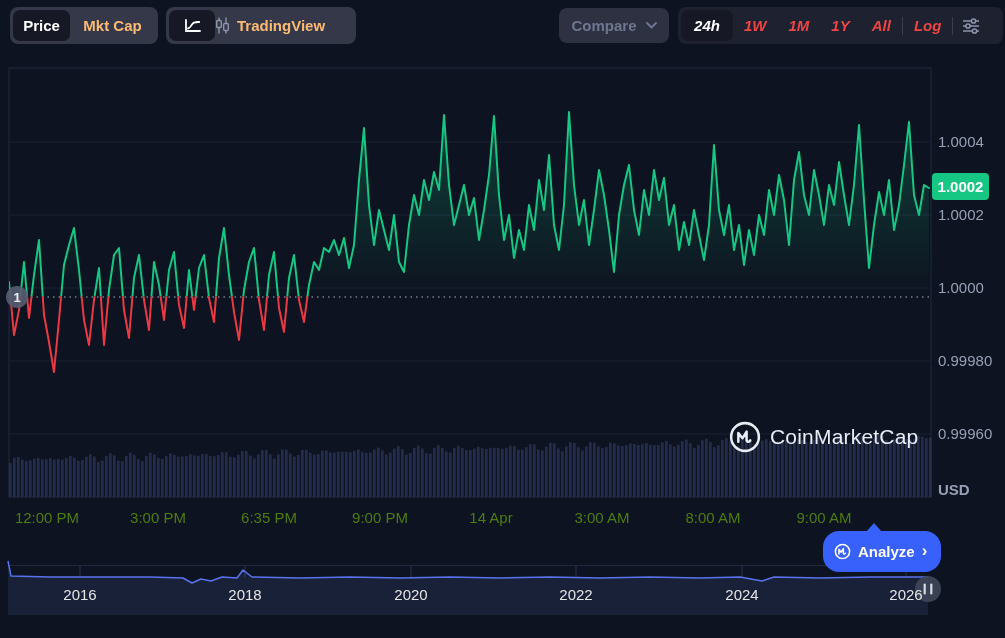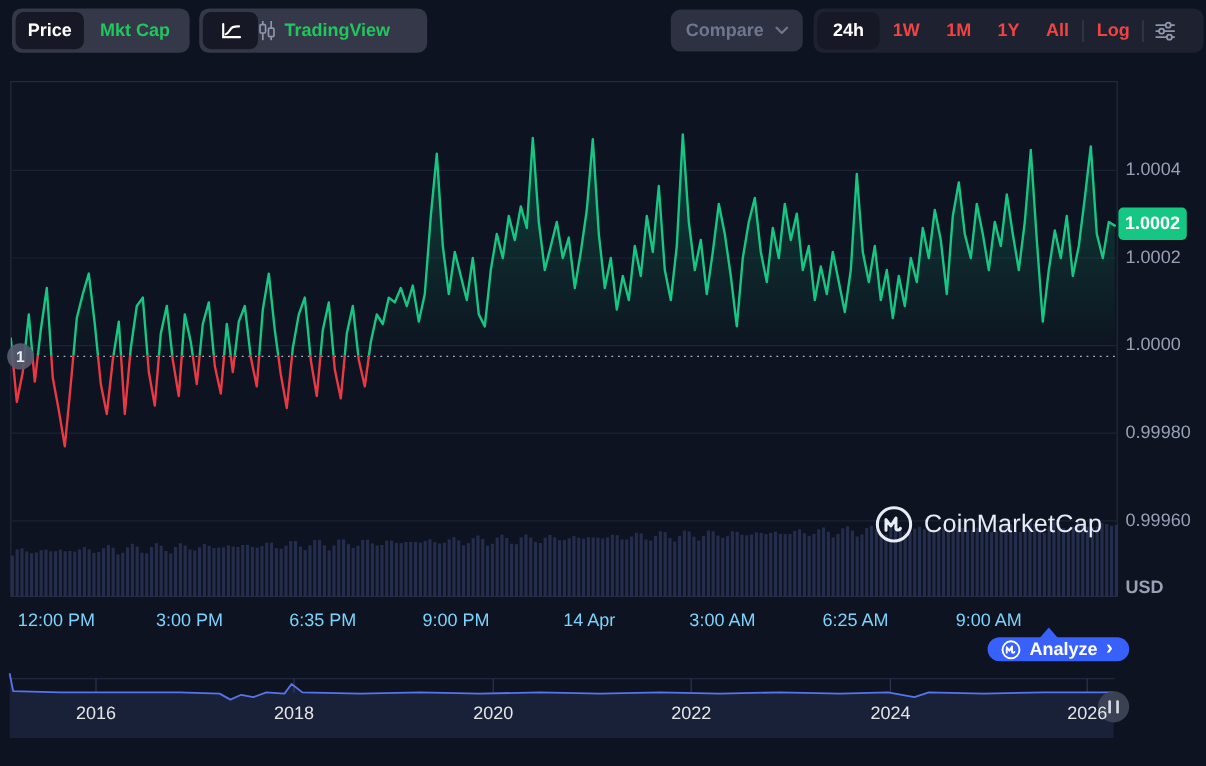--- a/index.html
+++ b/index.html
@@ -9,54 +9,54 @@
     background:#0d1320;
     font-family:"Liberation Sans", sans-serif;
     -webkit-font-smoothing:antialiased;
     color:#e8ecf4;
   }
   svg.canvas { position:absolute; inset:0; }
 
   
   .pill-group{ position:absolute; display:flex; align-items:center; background:#343848; border-radius:8px; padding:3px; }
   .chip{ display:flex; align-items:center; justify-content:center; background:#161925; border-radius:7px; color:#fff; font-weight:bold; font-size:15px; cursor:pointer;text-align:center; }
-  .ghost-label{ color:#22c55e; font-weight:600; font-size:15px; cursor:pointer; display:flex; align-items:center; }
+  .ghost-label{ color:#fdba74; font-weight:600; font-size:15px; cursor:pointer; display:flex; align-items:center; }
 
   #group-price{ left:10px; top:7px; height:37px; width:148px; }
   #chip-price{ width:57px; height:31px; }
   #btn-mktcap{ flex:1; justify-content:center; }
 
   #group-charttype{ left:166px; top:7px; height:37px; width:190px; }
   #chip-linechart{ width:46px; height:31px; }
   #btn-tradingview{ flex:1; gap:7px; }
 
   #btn-compare{ position:absolute; left:559px; top:8px; width:110px; height:35px; border-radius:8px; background:#2d3142; display:flex; align-items:center; justify-content:center; gap:9px; color:#6e7790; font-size:15px; font-weight:600; cursor:pointer; }
 
-  #group-range{ left:678px; top:7px; height:37px; width:325px; background:#1e2230; padding:3px 6px 3px 3px; }
+  #group-range{ left:678px; top:7px; height:37px; width:325px; background:#1e2230; padding:3px 6px 3px 3px;font-style:italic; }
   #chip-24h{ width:52px; height:31px; }
   .range-item{ padding:0 11px; color:#ef4444; font-weight:bold; font-size:15px; cursor:pointer; }
   .vsep{ width:1px; height:18px; background:#3a4054; }
   #btn-settings{ padding:0 8px; cursor:pointer; display:flex; align-items:center; }
 
   
   .ylabel{ position:absolute; left:938px; width:62px; height:18px; font-size:15px; color:#97a0b5; line-height:18px; }
-  .xlabel{ position:absolute; top:509px; font-size:15px; color:#7dd3fc; transform:translateX(-50%); white-space:nowrap; }
+  .xlabel{ position:absolute; top:509px; font-size:15px; color:#4d7c0f; transform:translateX(-50%); white-space:nowrap; }
   .yearlabel{ position:absolute; top:586px; font-size:15px; color:#e5e5e5; transform:translateX(-50%); }
   #unit-label{ font-weight:600; }
 
   
   #price-badge{ position:absolute; left:932px; top:173px; width:57px; height:27px; background:#16c784; border-radius:4px; color:#fff; font-size:15px; font-weight:bold; display:flex; align-items:center; justify-content:center; }
   #baseline-badge{ position:absolute; left:6px; top:286px; width:22px; height:22px; border-radius:50%; background:rgba(86,92,112,0.92); color:#e9edf5; font-size:13px; font-weight:bold; display:flex; align-items:center; justify-content:center; }
 
   
   #watermark{ position:absolute; left:729px; top:421px; display:flex; align-items:center; gap:9px; color:#e8ecf4; }
   #watermark .wm-text{ font-size:21px; font-weight:400; letter-spacing:0.2px; }
 
   
-  #analyze-btn{ position:absolute; left:823px; top:531px; height:20px; padding:0 14px 0 11px; background:#3861fb; border:none; border-radius:16px; display:flex; align-items:center; gap:7px; color:#fff; font-family:"Liberation Sans",sans-serif; font-size:15px; font-weight:bold; cursor:pointer; }
+  #analyze-btn{ position:absolute; left:823px; top:531px; height:41px; padding:0 14px 0 11px; background:#3861fb; border:none; border-radius:16px; display:flex; align-items:center; gap:7px; color:#fff; font-family:"Liberation Sans",sans-serif; font-size:15px; font-weight:bold; cursor:pointer; }
   #analyze-tail{ position:absolute; left:866px; top:523px; width:0; height:0; border-left:8px solid transparent; border-right:8px solid transparent; border-bottom:9px solid #3861fb; }
   #analyze-btn .chev{ font-size:17px; font-weight:bold; margin-top:-2px; }
 </style>
 </head>
 <body>
 
 <svg class="canvas" id="chart-svg" width="1005" height="638">
     <defs>
       <linearGradient id="gfill" gradientUnits="userSpaceOnUse" x1="0" y1="100" x2="0" y2="296">
         <stop offset="0" stop-color="#16c784" stop-opacity="0.28"></stop>
@@ -394,21 +394,21 @@
 
 <div id="price-badge">1.0002</div>
 <div id="baseline-badge">1</div>
 
 <div class="xlabel" style="left:47px">12:00 PM</div>
 <div class="xlabel" style="left:158px">3:00 PM</div>
 <div class="xlabel" style="left:269px">6:35 PM</div>
 <div class="xlabel" style="left:380px">9:00 PM</div>
 <div class="xlabel" style="left:491px">14 Apr</div>
 <div class="xlabel" style="left:602px">3:00 AM</div>
-<div class="xlabel" style="left:713px">6:25 AM</div>
+<div class="xlabel" style="left:713px">8:00 AM</div>
 <div class="xlabel" style="left:824px">9:00 AM</div>
 
 <div id="watermark">
   <svg width="32" height="32" viewBox="0 0 24 24">
     <circle cx="12" cy="12" r="10.4" stroke="#e8ecf4" stroke-width="1.9" fill="none"></circle>
     <path d="M7 15.6 V9 l3.1 4 3.1-5 v6.3 c0 1.5 2.2 1.7 2.8 0.2" stroke="#e8ecf4" stroke-width="1.9" fill="none" stroke-linecap="round" stroke-linejoin="round"></path>
   </svg>
   <span class="wm-text">CoinMarketCap</span>
 </div>
 

